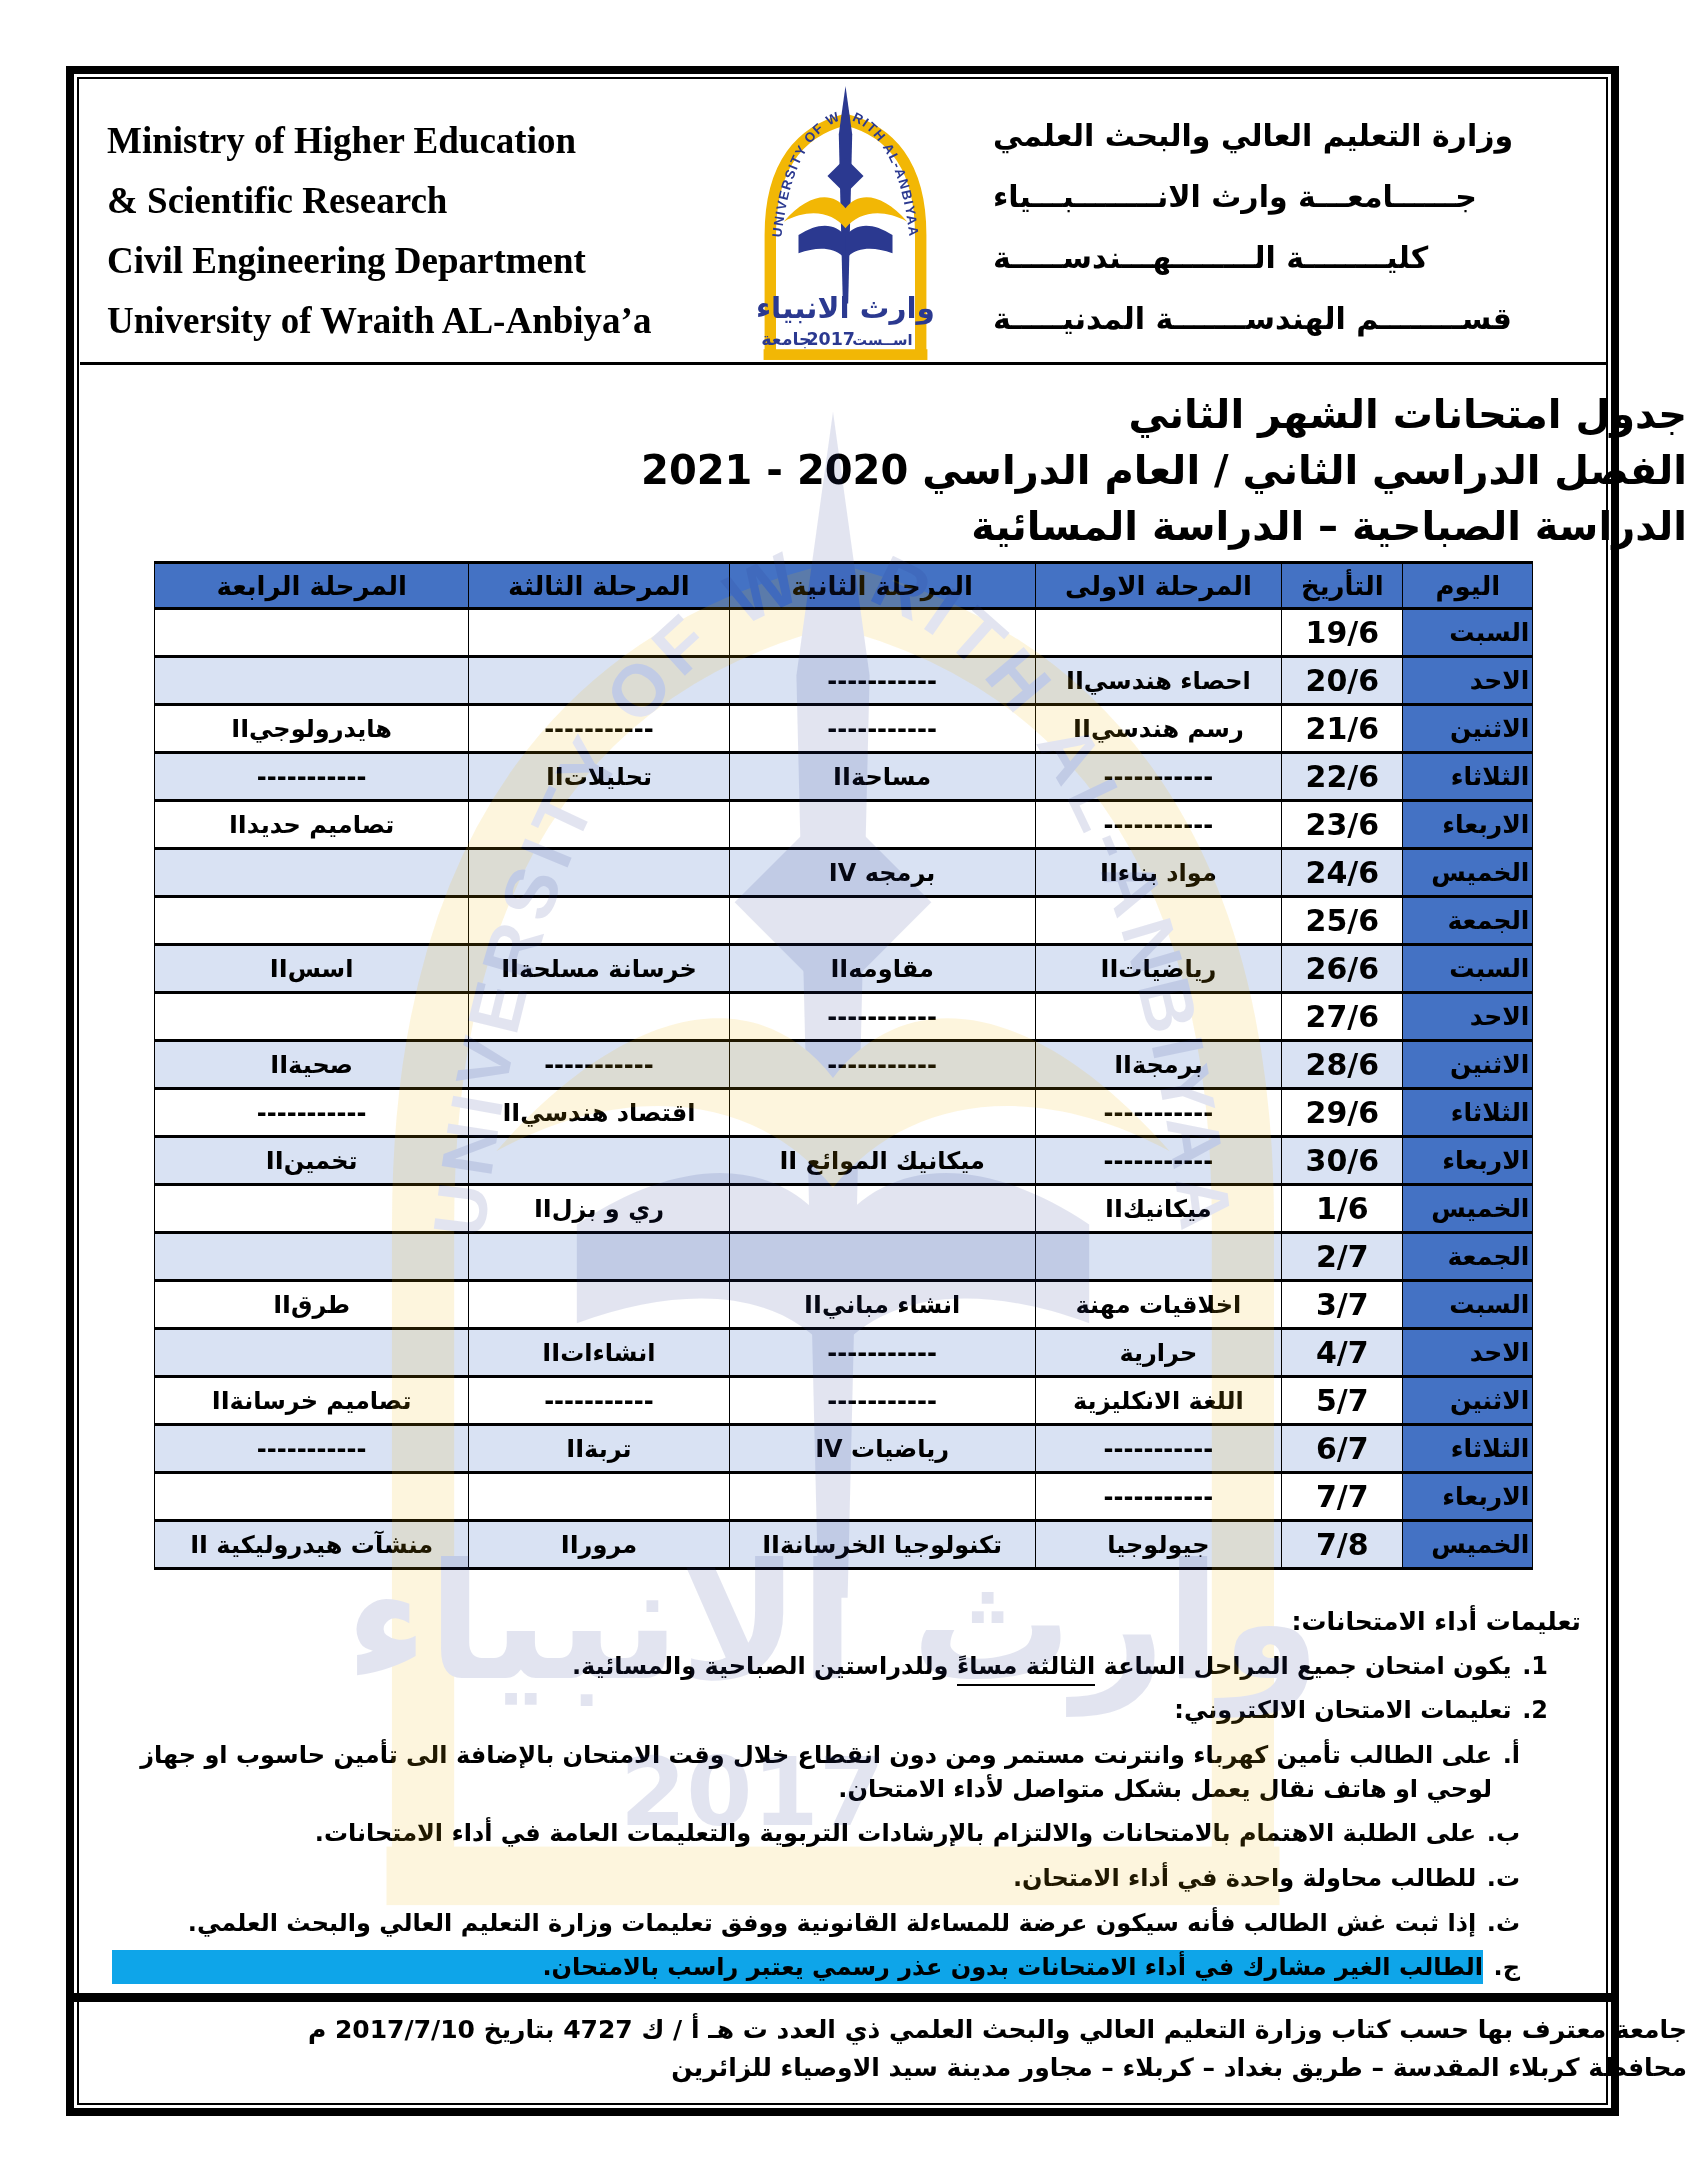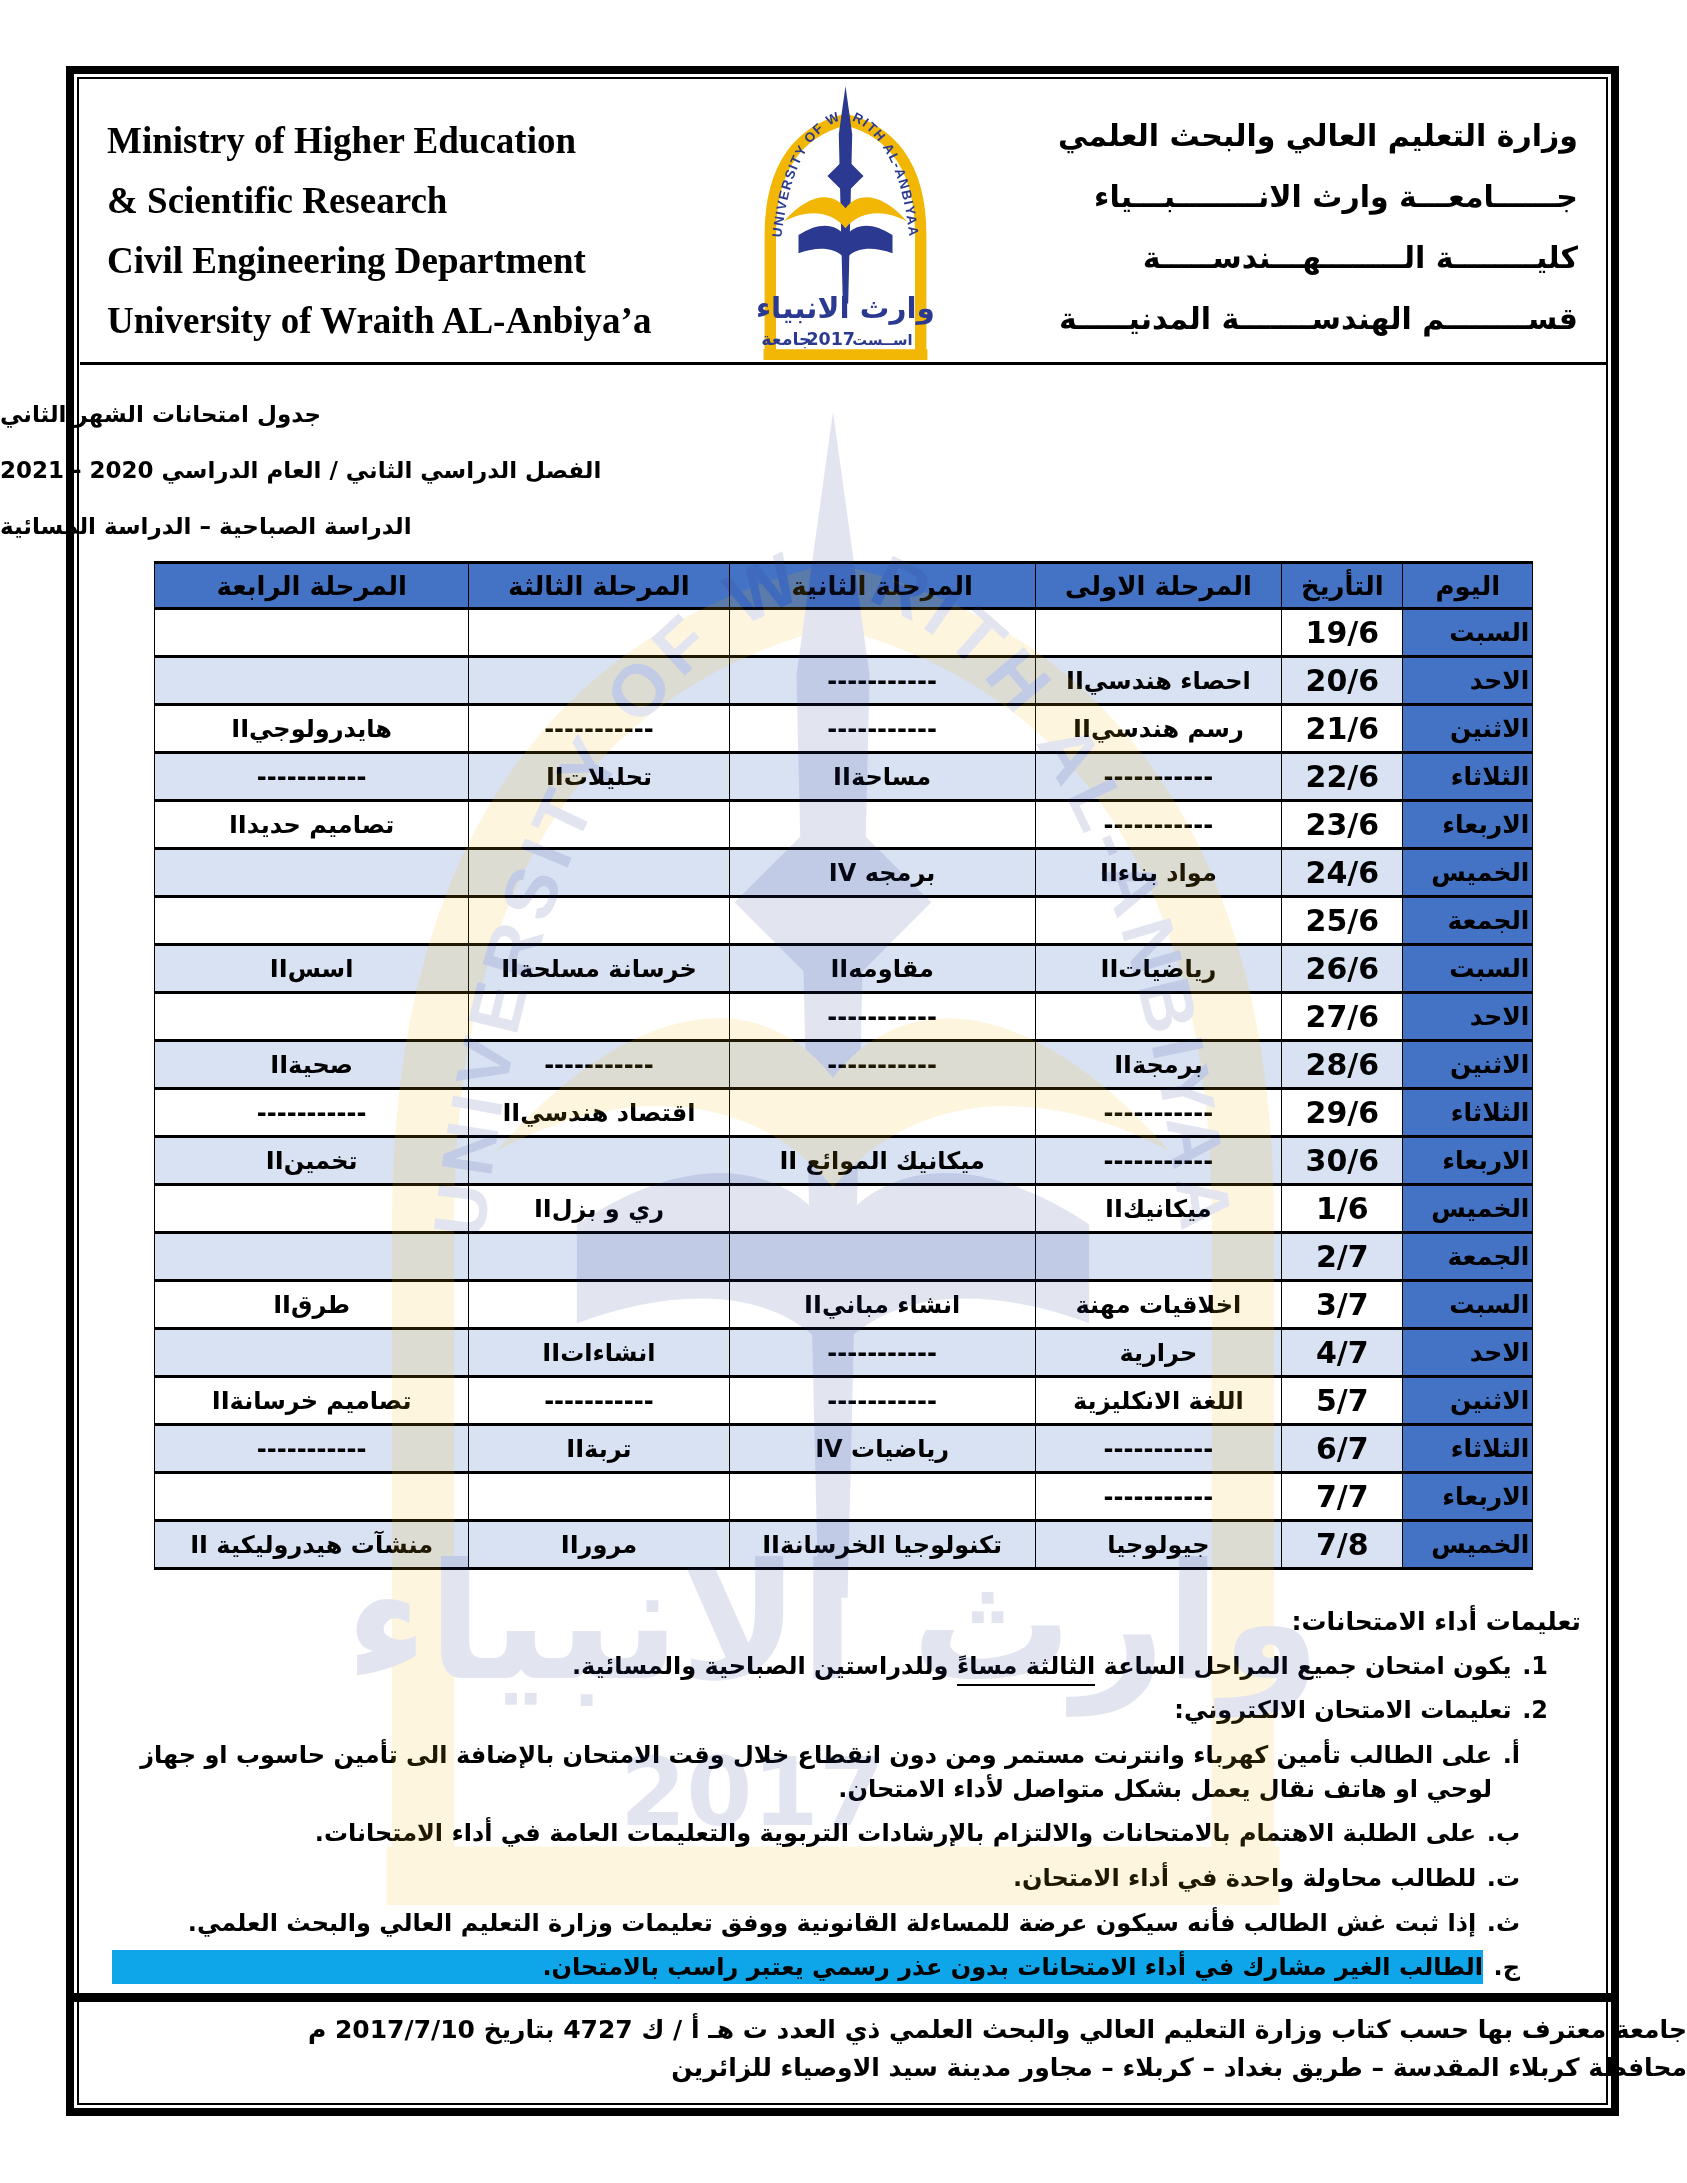--- a/index.html
+++ b/index.html
@@ -9,27 +9,27 @@
   }
   
   .frame-outer{position:absolute;left:66px;top:66px;width:1553px;height:2050px;
     border:8.6px solid #000;box-sizing:border-box;}
   .frame-inner{position:absolute;inset:2.6px;border:2.6px solid #000;}
 
   .header-en{position:absolute;left:107px;top:111px;
     font-family:"Liberation Serif",serif;font-weight:bold;font-size:37px;line-height:60px;}
   .logo-box{position:absolute;left:716px;top:82px;width:259px;height:282px;}
   .logo-box svg{width:100%;height:100%;}
-  .header-ar{position:absolute;right:109px;top:105px;width:595px;direction:rtl;
-    text-align:right;font-weight:bold;font-size:30px;line-height:61px;}
+  .header-ar{position:absolute;right:99px;top:105px;width:595px;direction:rtl;
+    text-align:left;font-weight:bold;font-size:30px;line-height:61px;}
 
   .header-divider{position:absolute;left:80px;top:362px;width:1527px;height:2.6px;background:#000;}
 
   .title-block{position:absolute;left:0;top:386px;width:1687px;direction:rtl;
-    text-align:left;font-weight:bold;font-size:23px;line-height:56px;}
+    text-align:right;font-weight:bold;font-size:40px;line-height:56px;}
 
   table.exam-table{position:absolute;left:154px;top:561px;width:1379px;
     border-collapse:collapse;direction:rtl;table-layout:fixed;}
   .exam-table th,.exam-table td{
     border:1.3px solid #000;border-top-width:3.3px;border-bottom-width:3.3px;
     text-align:center;vertical-align:middle;padding:0 2.6px;overflow:hidden;box-sizing:border-box;}
   .exam-table th{height:46px;background:#4472C4;font-size:26px;font-weight:bold;}
   .exam-table td{height:48px;font-size:24px;font-weight:bold;background:#ffffff;}
   .exam-table td.day-col{background:#4472C4;font-size:25px;text-align:right;}
   .exam-table td.date-col{font-size:30px;margin-top:26px;}

